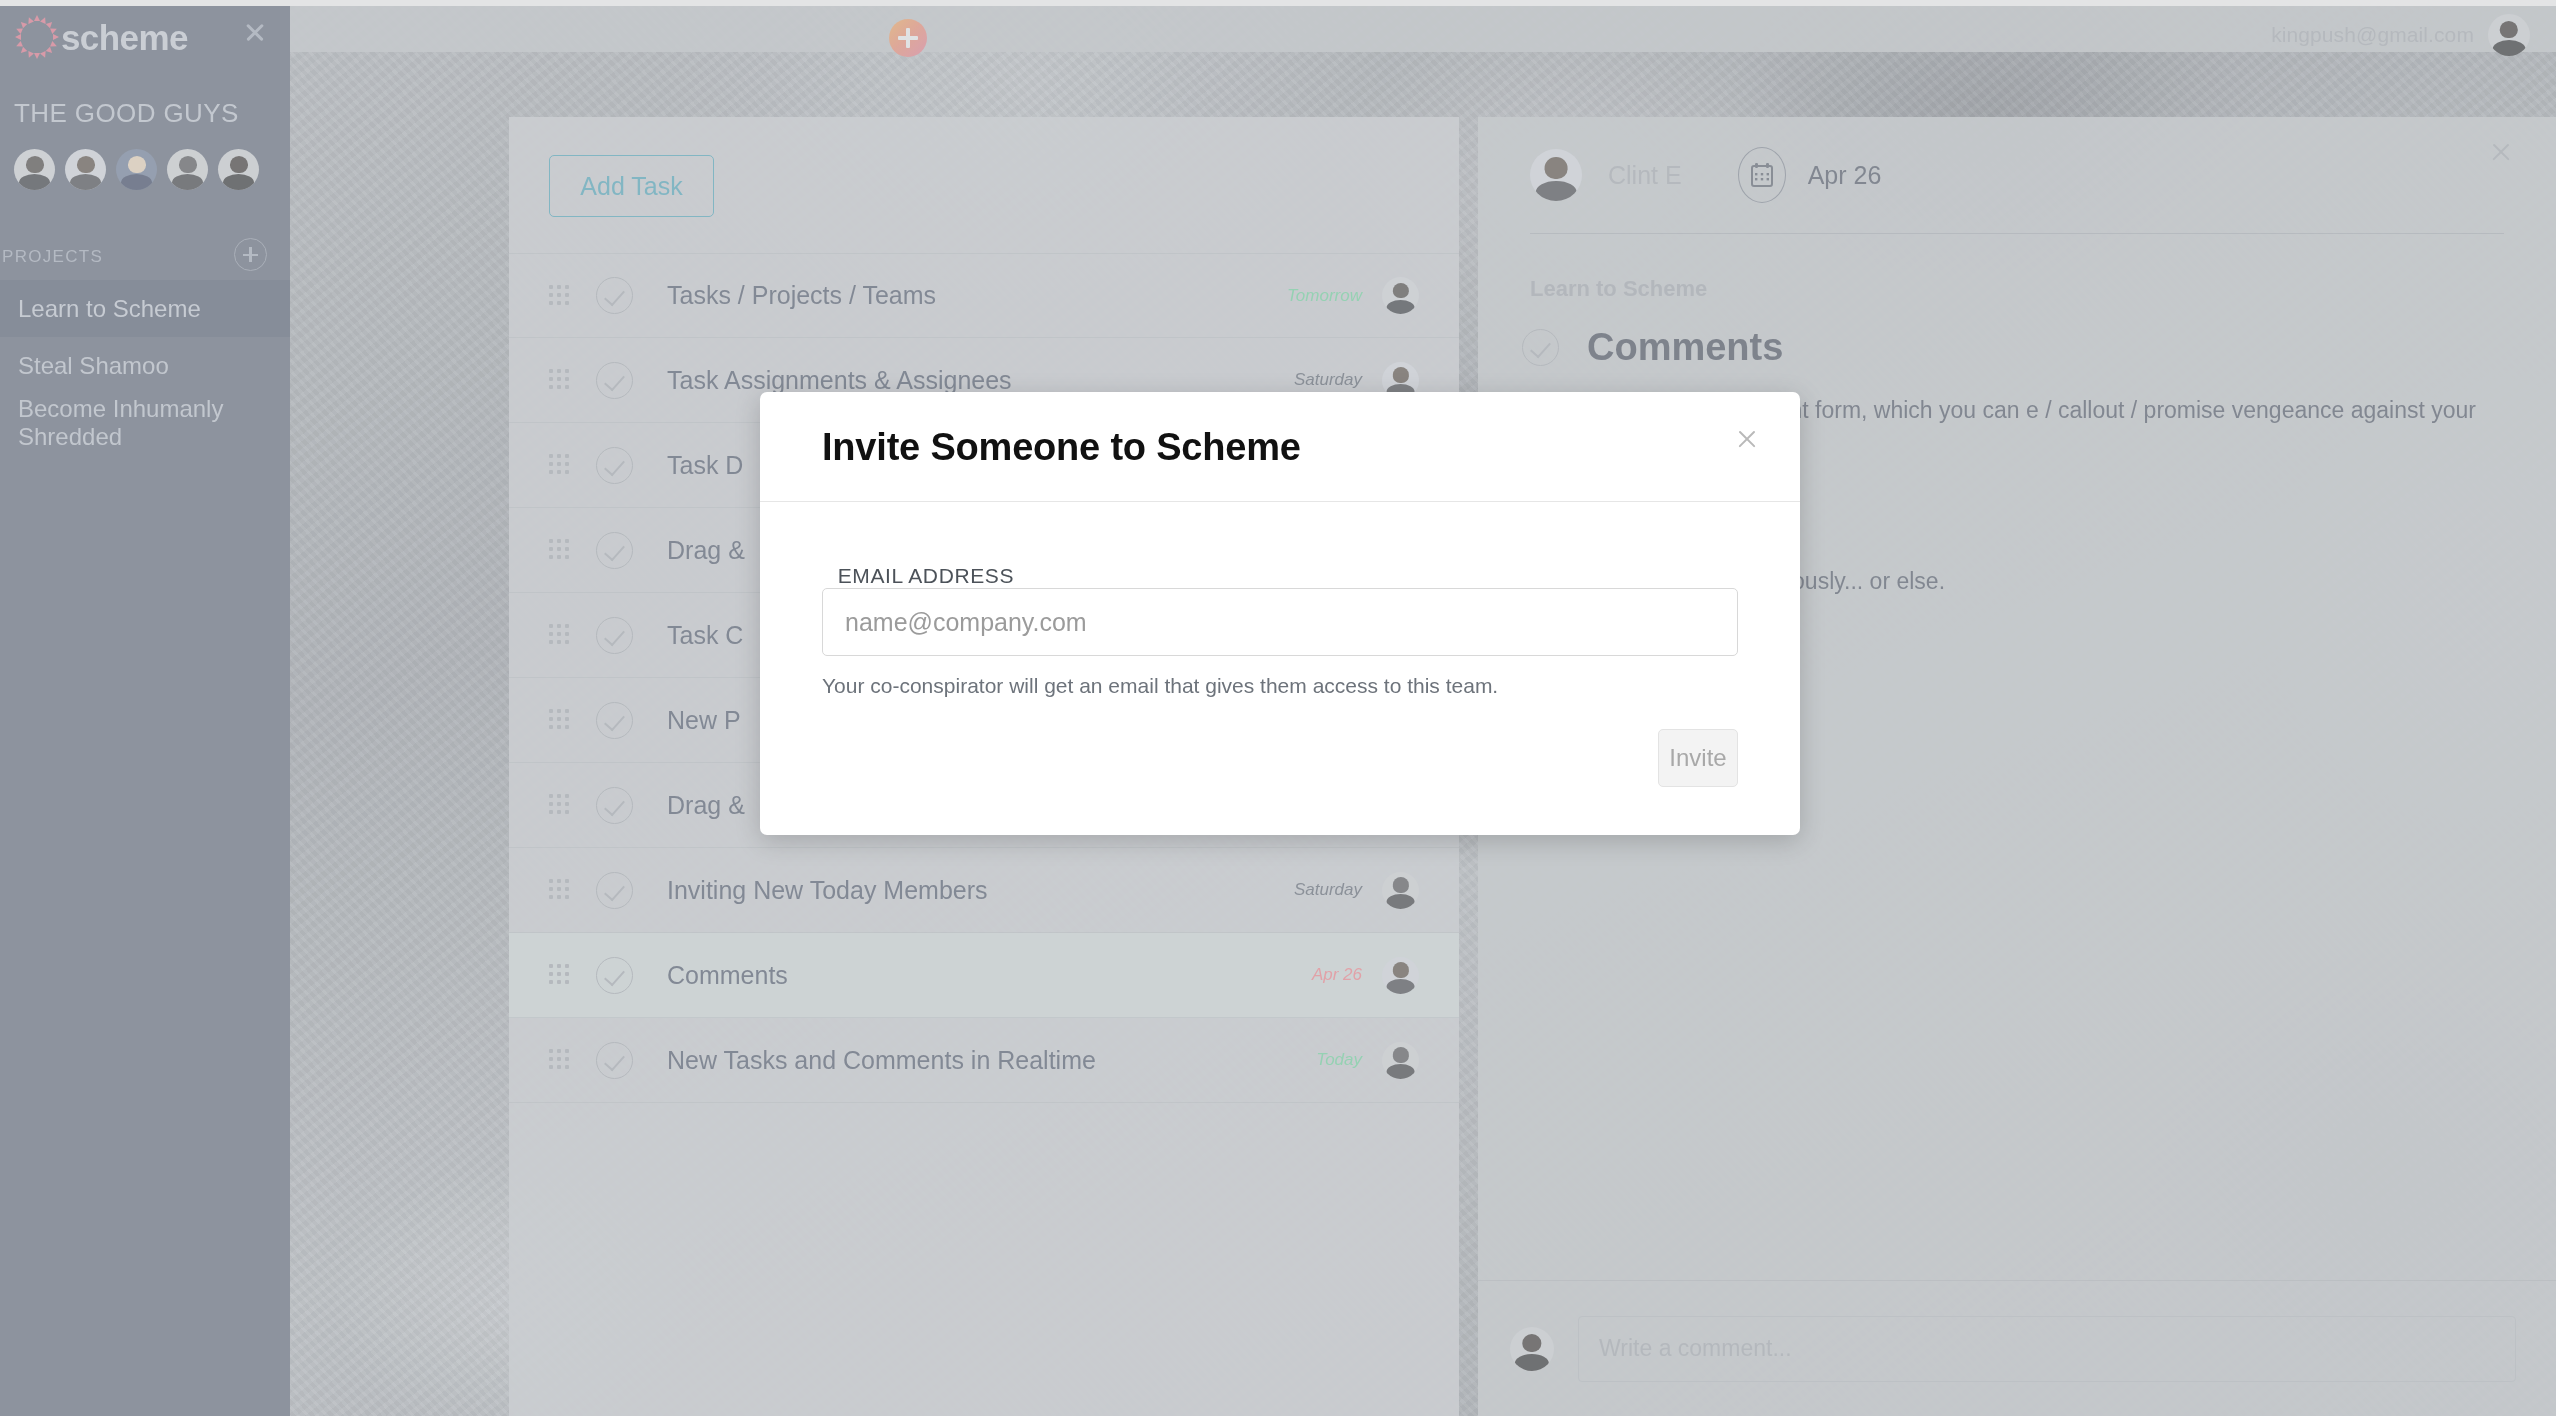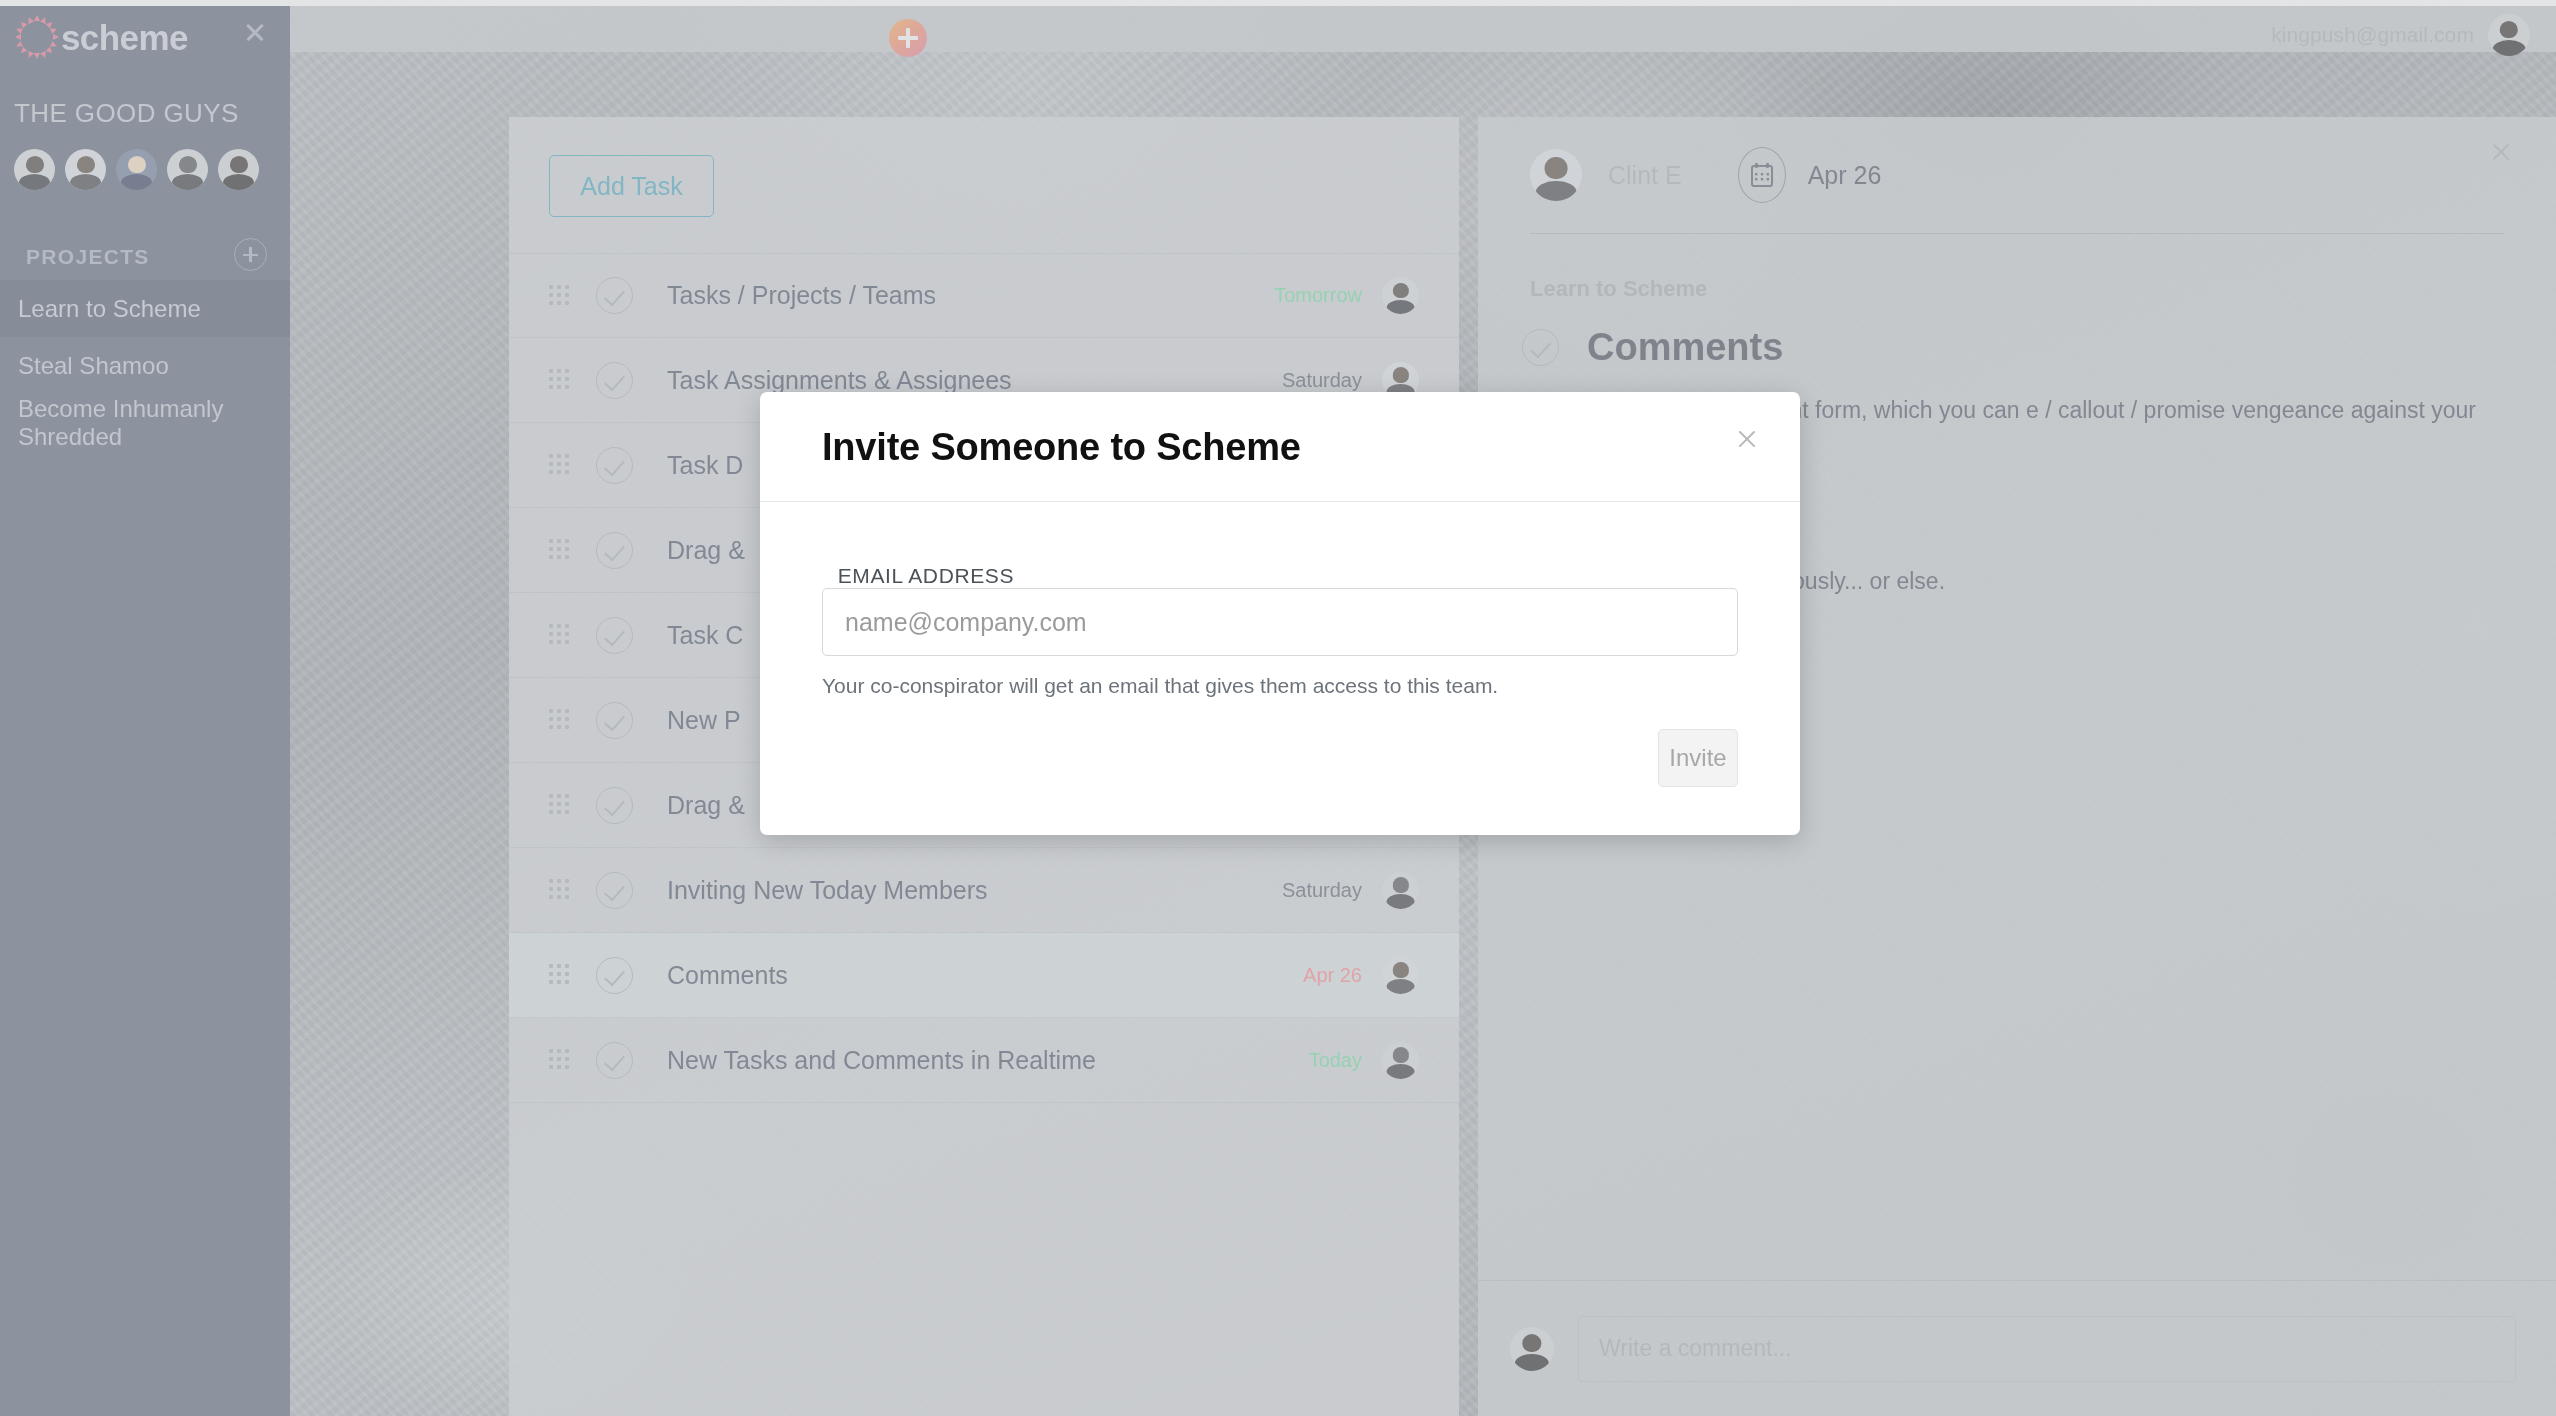--- a/index.html
+++ b/index.html
@@ -131,21 +131,21 @@
   }
   #team-members .avatar { width: 41px; height: 41px; }
   #team-members .head { width: 44%; height: 42%; }
   #team-members .body { width: 78%; height: 44%; }
 
   #projects-head {
     margin-top: 44px; height: 46px;
     display: flex; align-items: center; position: relative;
   }
   #projects-label {
-    margin-left: 26px; font-size: 21px; font-weight: bold;
+    margin-left: 2px; font-size: 17px; font-weight: normal;
     letter-spacing: 1.3px; color: #8d95a3;
   }
   #add-project {
     position: absolute; right: 23px; top: 4px;
     width: 33px; height: 33px; border-radius: 50%;
     border: 1.8px solid #7d8593; cursor: pointer;
   }
   #add-project::before { content:""; position:absolute; left:8px; top:14.5px; width:15px; height:2.2px; background:#8d95a3; }
   #add-project::after  { content:""; position:absolute; left:14.4px; top:8px; width:2.2px; height:15px; background:#8d95a3; }
 
@@ -193,21 +193,21 @@
   .check-circle::after {
     content:""; position:absolute; left:12px; top:8px;
     width: 9px; height: 17px;
     border-right: 2px solid #8e949b; border-bottom: 2px solid #8e949b;
     transform: rotate(42deg);
   }
   .task-title {
     margin-left: 34px; font-size: 25px; color: #404a5c; flex: 1;
     white-space: nowrap; overflow: hidden;
   }
-  .task-due { font-size: 20px; margin-right: 20px; white-space: nowrap; }
+  .task-due { font-size: 17px; margin-right: 20px; white-space: nowrap; font-style: italic; }
   .due-green  { color: #5cb98a; }
   .due-gray   { color: #4d5663; }
   .due-red    { color: #d2707a; }
   .task-row .avatar { width: 37px; height: 37px; margin-right: 40px; flex: none; }
   .task-row .head { width: 44%; height: 42%; }
   .task-row .body { width: 78%; height: 44%; }
 
   
   #detail {
     position: absolute; left: 1478px; top: 117px; right: 0; bottom: 0;

